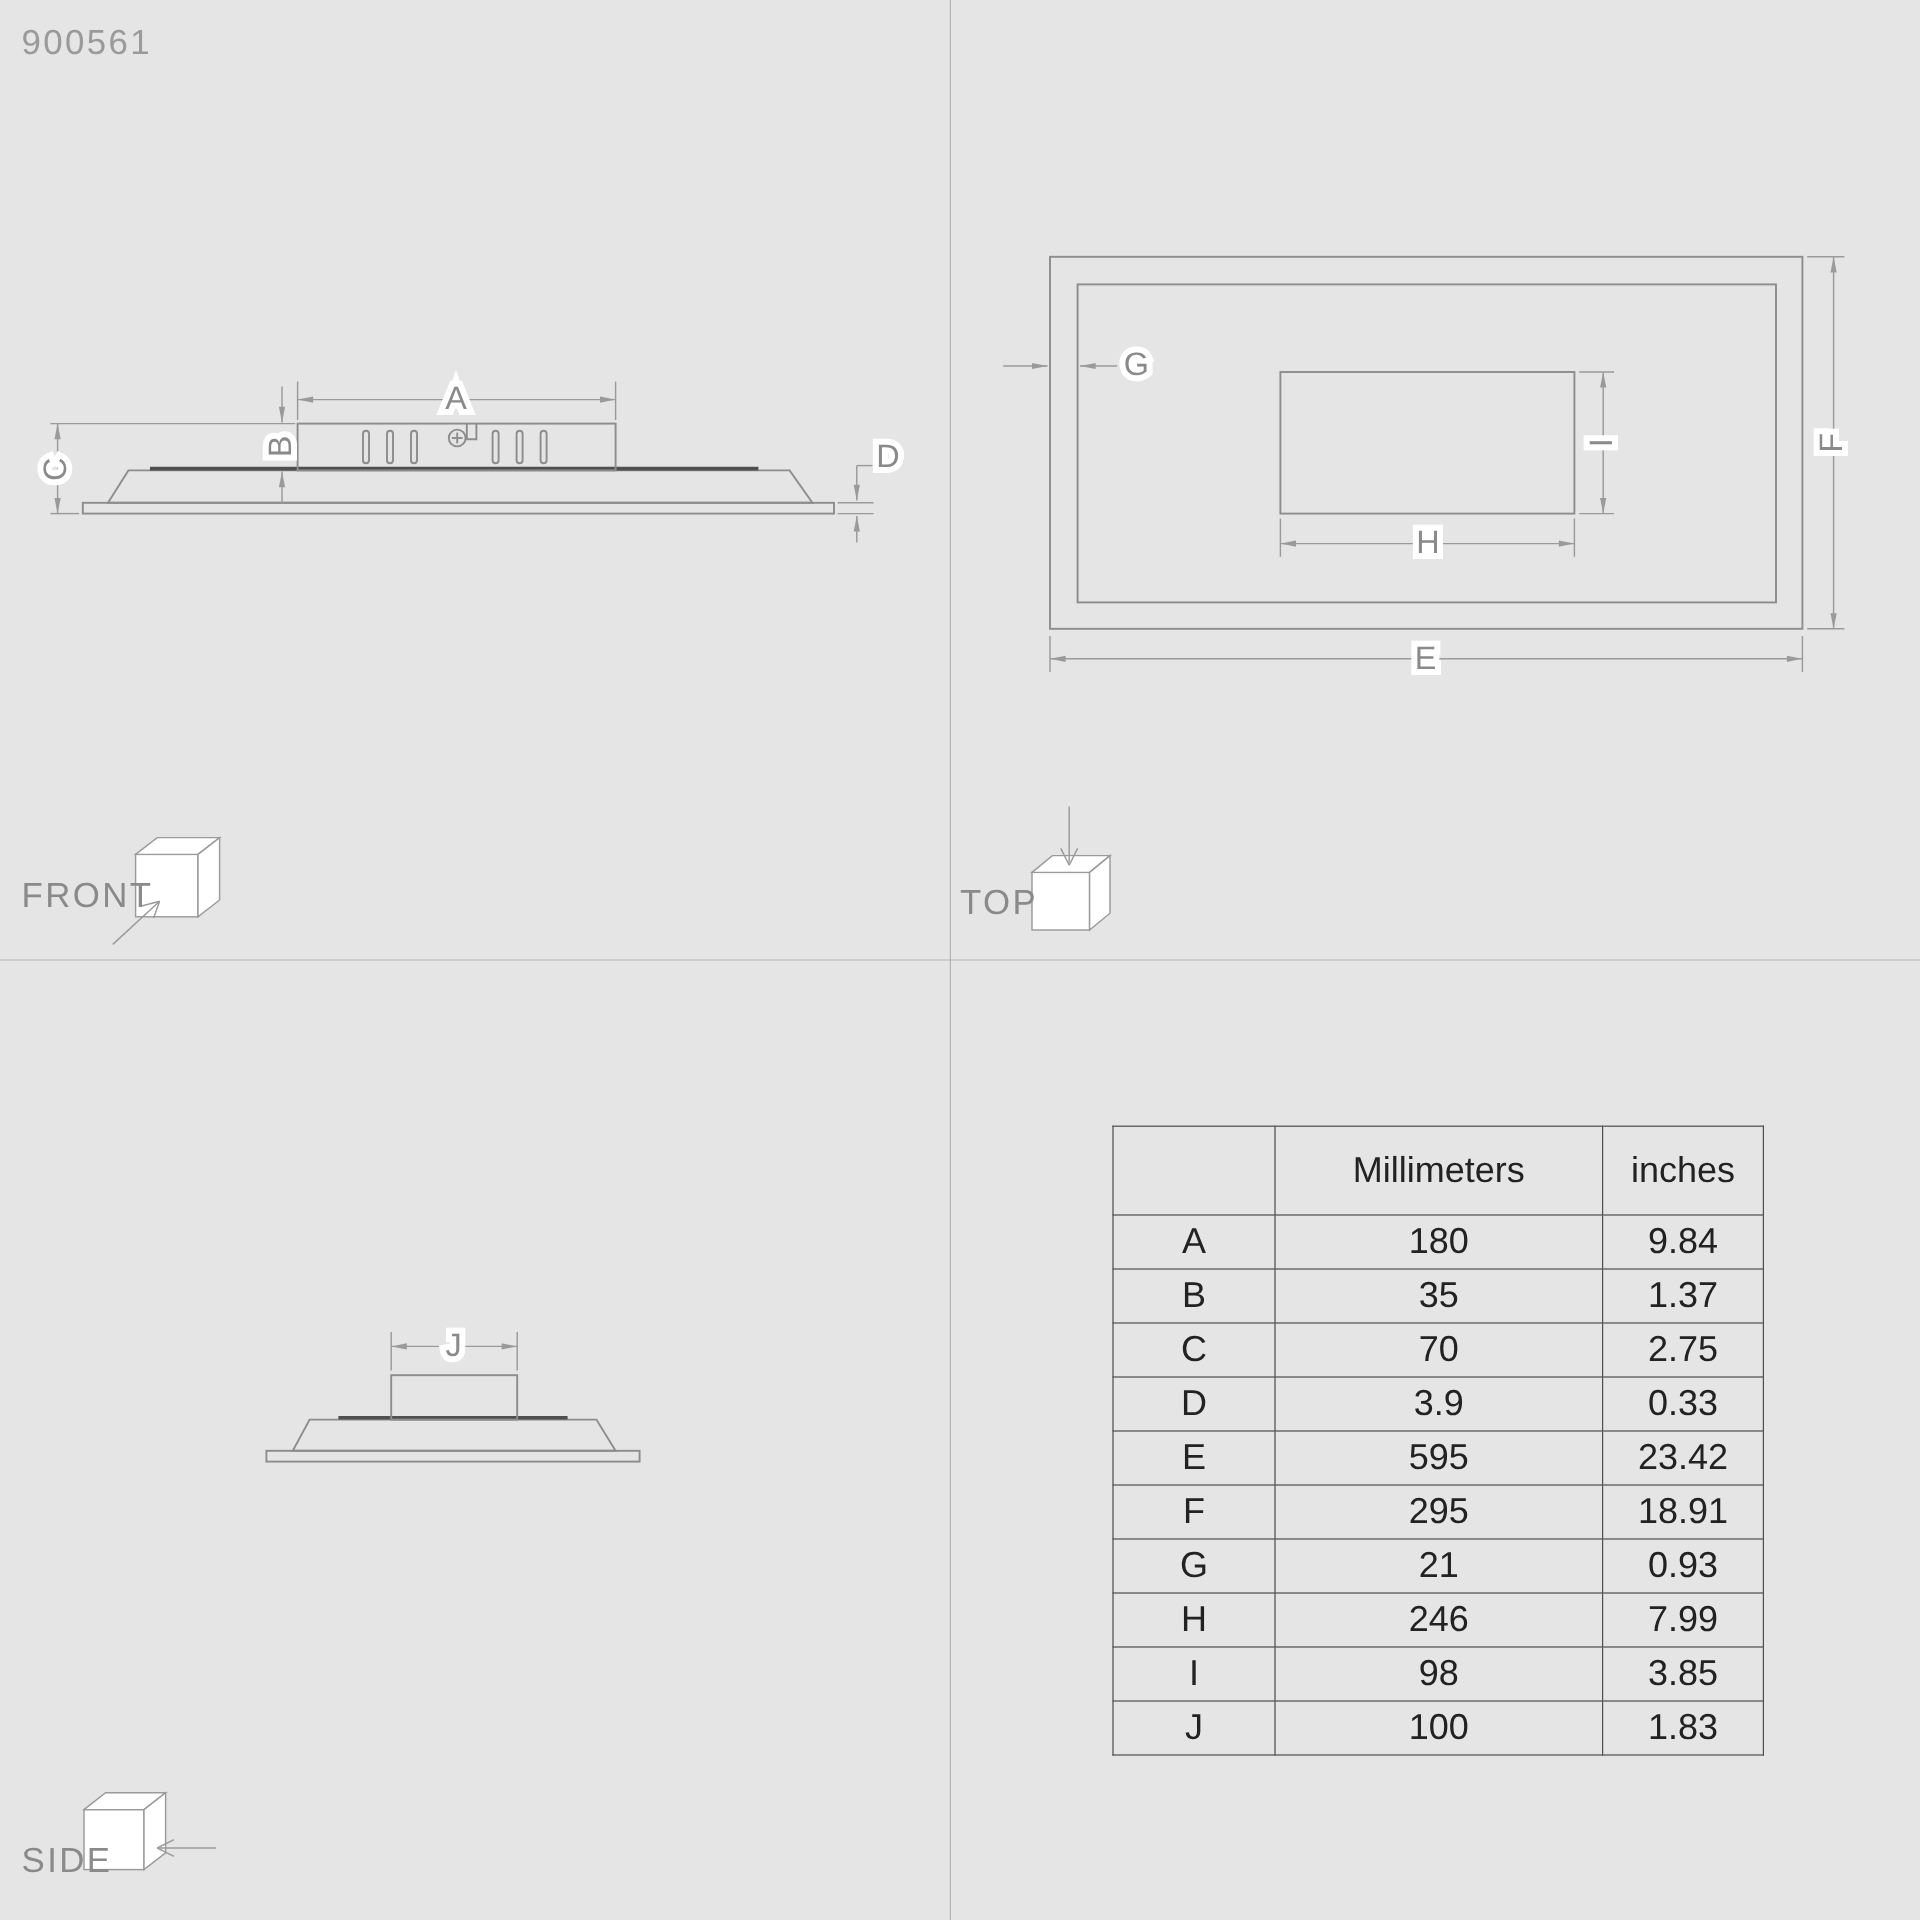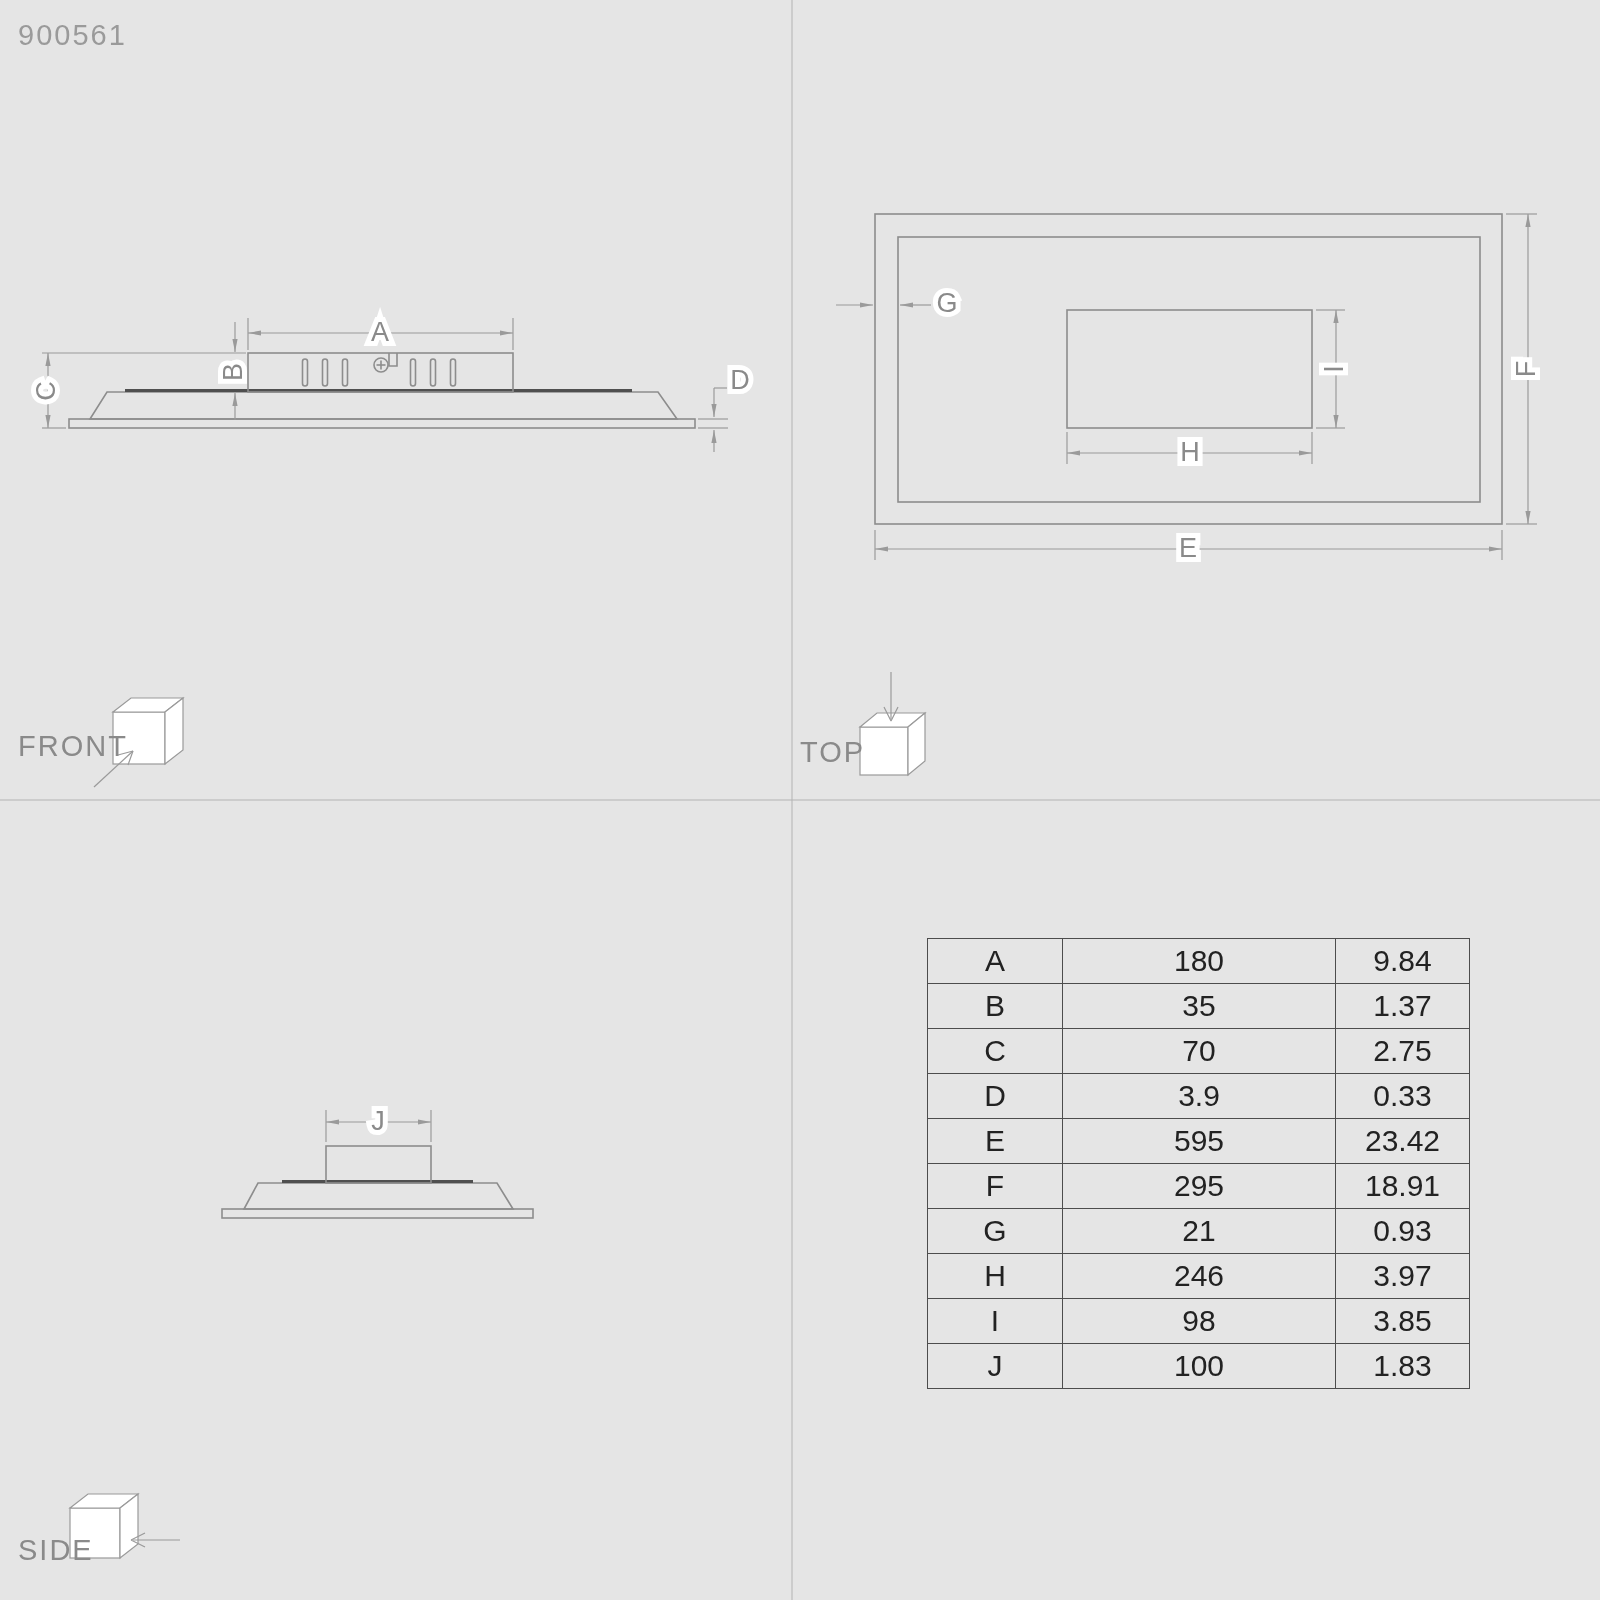--- a/index.html
+++ b/index.html
@@ -176,20 +176,25 @@
       <path class="cube" d="M120,1508 L138,1494 L138,1544 L120,1558 Z"></path>
       <line class="dimline" x1="180" y1="1540" x2="133" y2="1540"></line>
       <path class="dimline" d="M131,1540 L145,1533 M131,1540 L145,1547"></path>
     </g>
     <text x="18" y="1560" class="viewtxt">SIDE</text>
   </g>
 </svg>
 
 <table id="dim-table">
   <tbody>
+        <tr class="hrow">
+    <th class="c-dim"></th>
+    <th class="c-mm">Millimeters</th>
+    <th class="c-in">inches</th>
+  </tr>
   <tr class="drow">
     <td class="c-dim">A</td>
     <td class="c-mm">180</td>
     <td class="c-in">9.84</td>
   </tr>
   <tr class="drow">
     <td class="c-dim">B</td>
     <td class="c-mm">35</td>
     <td class="c-in">1.37</td>
   </tr>
@@ -214,21 +219,21 @@
     <td class="c-in">18.91</td>
   </tr>
   <tr class="drow">
     <td class="c-dim">G</td>
     <td class="c-mm">21</td>
     <td class="c-in">0.93</td>
   </tr>
   <tr class="drow">
     <td class="c-dim">H</td>
     <td class="c-mm">246</td>
-    <td class="c-in">3.97</td>
+    <td class="c-in">7.99</td>
   </tr>
   <tr class="drow">
     <td class="c-dim">I</td>
     <td class="c-mm">98</td>
     <td class="c-in">3.85</td>
   </tr>
   <tr class="drow">
     <td class="c-dim">J</td>
     <td class="c-mm">100</td>
     <td class="c-in">1.83</td>

